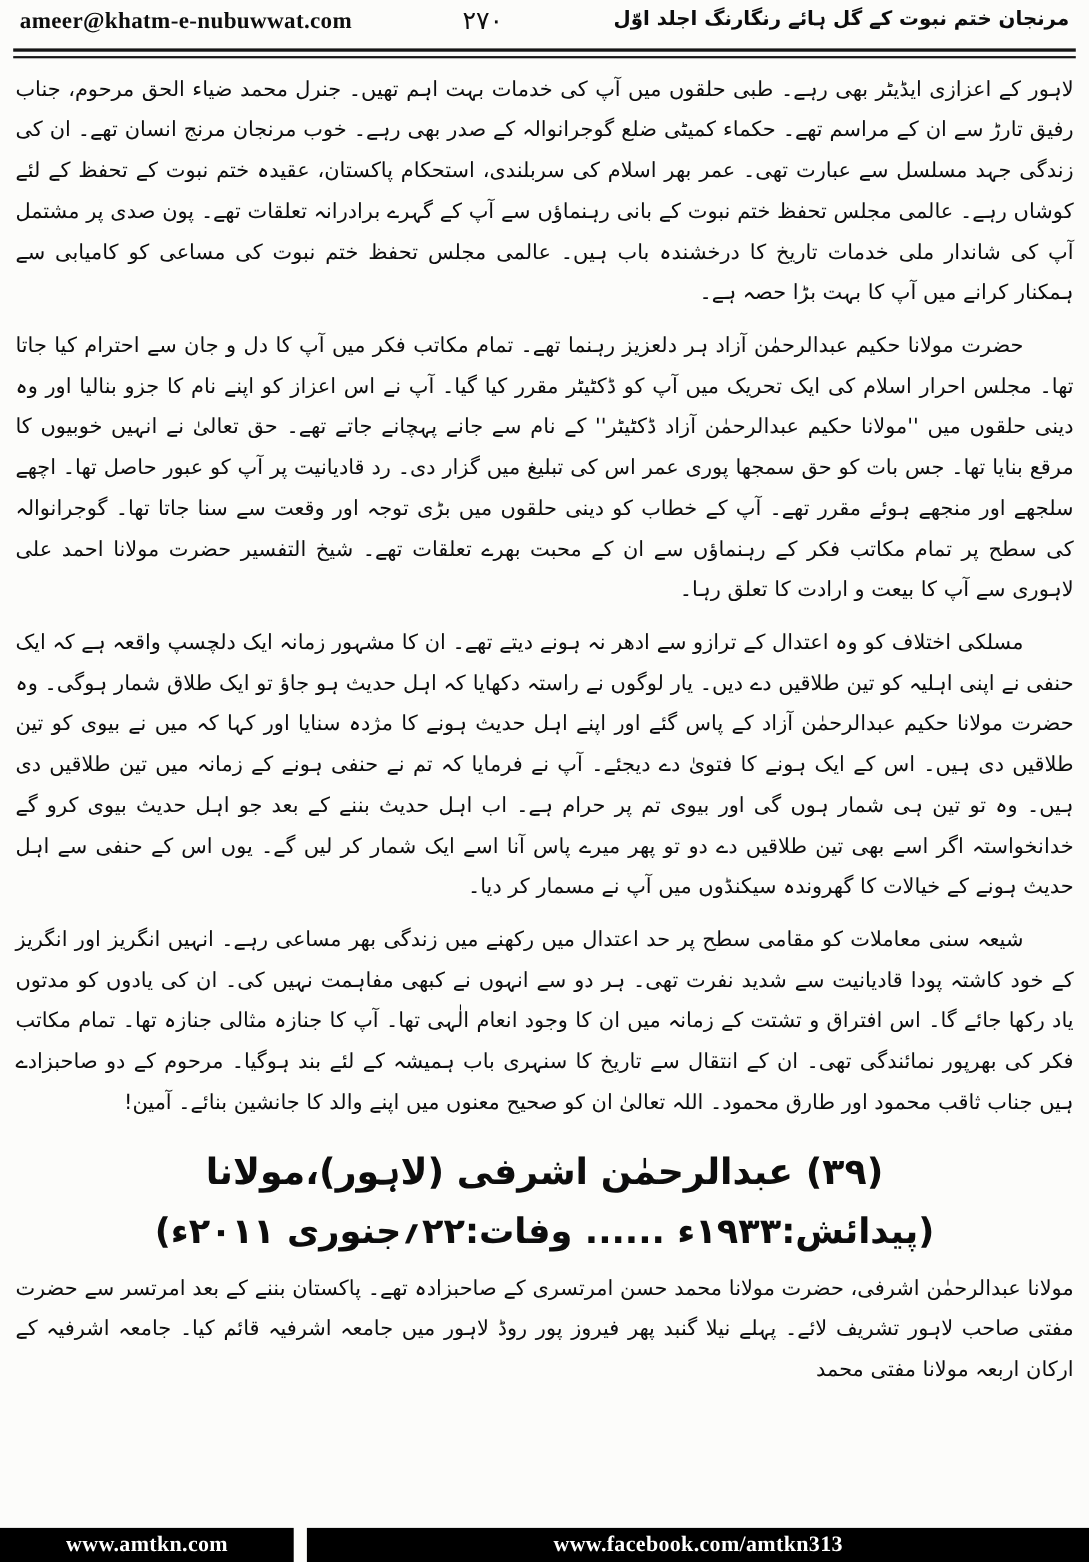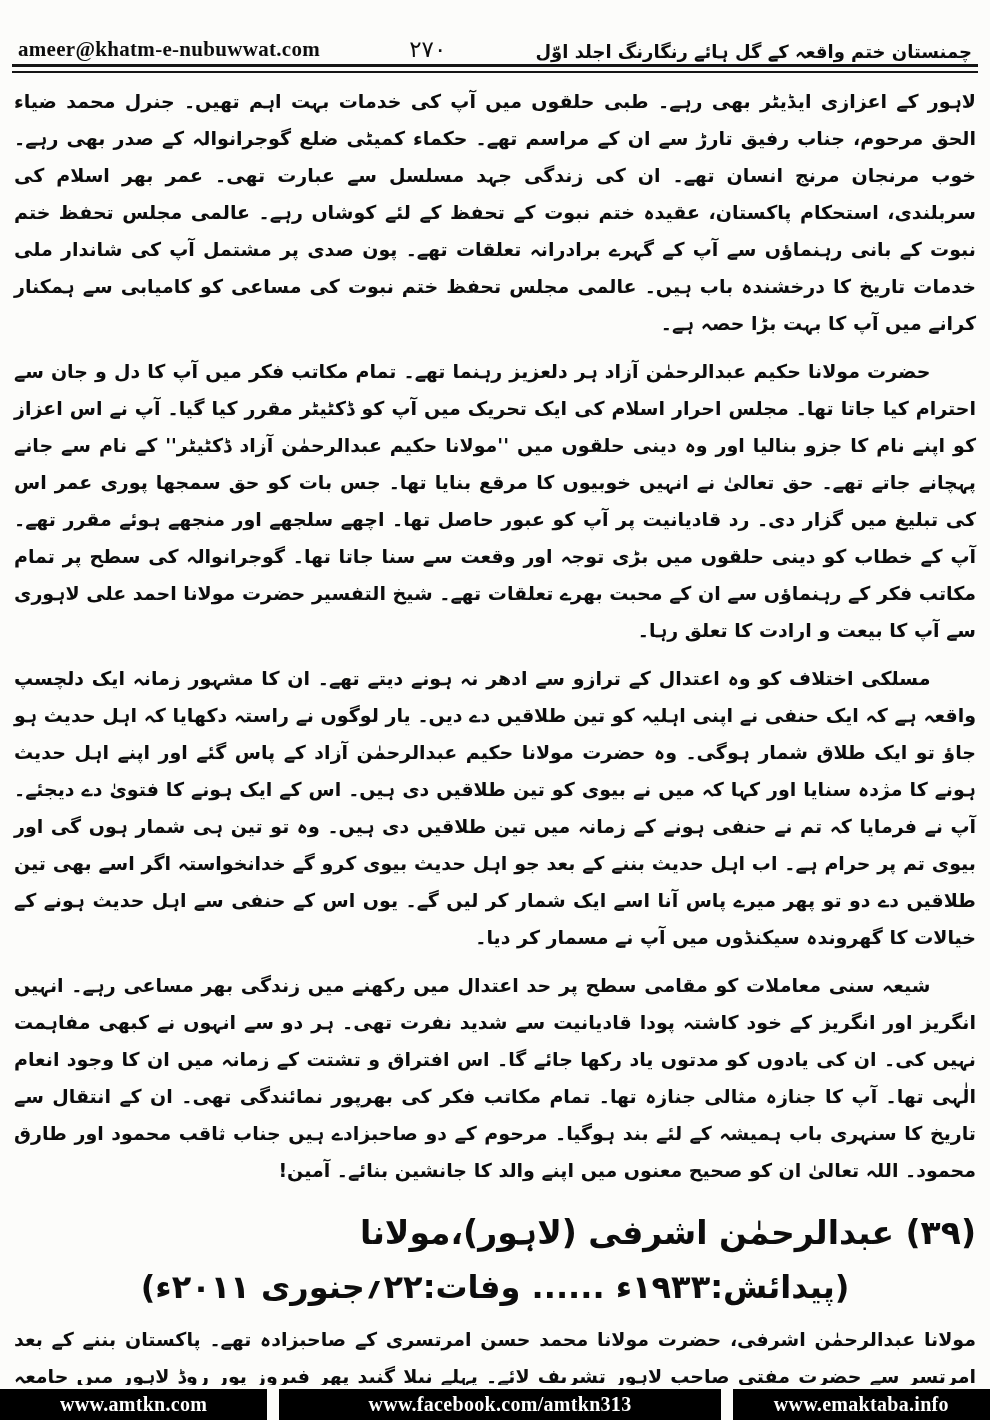--- a/index.html
+++ b/index.html
@@ -9,24 +9,23 @@
     color: #0d0d0d;
     font-family: "DejaVu Sans", sans-serif;
     overflow: hidden;
   }
   .page {
     width: 990px; height: 1420px;
     display: flex; flex-direction: column;
     padding: 6px 12px 0 12px;
   }
   .header-row {
-    display: flex; align-items: flex-end; justify-content: space-between;
+    display: flex; align-items: flex-start; justify-content: space-between;
     height: 36px; padding: 0 6px;
     flex: 0 0 auto;
-    margin-top: 20px;
   }
   .email {
     font-family: "Liberation Serif", serif;
     font-weight: bold; font-size: 21px; letter-spacing: .3px;
     direction: ltr;
   }
   .pageno {
     font-size: 23px; font-weight: normal; direction: rtl;
   }
   .book-title {
@@ -44,24 +43,24 @@
     overflow: hidden;
     direction: rtl;
     font-size: 19px;
     line-height: 37px;
     padding: 2px 2px 0 2px;
   }
   p.para {
     text-align: justify;
     text-align-last: right;
     margin-bottom: 3px;
-    font-weight: bold;
   }
   p.indent { text-indent: 2.4em; margin-top: 11px; }
   h2.section-heading {
+    text-align: center;
     font-size: 33px;
     font-weight: bold;
     margin: 20px 0 12px 0;
     line-height: 48px;
   }
   .dates-line {
     text-align: center;
     font-size: 32px;
     font-weight: bold;
     margin: 2px 0 16px 0;
@@ -89,37 +88,36 @@
   .footer-seg.right  { flex: 0 0 26%; }
 </style>
 </head>
 <body>
 
 <div class="page">
 
   <div class="header-row">
     <span class="email">ameer@khatm-e-nubuwwat.com</span>
     <span class="pageno">۲۷۰</span>
-    <span class="book-title">چمنستان ختم واقعہ کے گل ہائے رنگارنگ اجلد اوّل</span>
+    <span class="book-title">مرنجان ختم نبوت کے گل ہائے رنگارنگ اجلد اوّل</span>
   </div>
 
   <div class="double-rule"></div>
 
   <main>
     <p class="para">لاہور کے اعزازی ایڈیٹر بھی رہے۔ طبی حلقوں میں آپ کی خدمات بہت اہم تھیں۔ جنرل محمد ضیاء الحق مرحوم، جناب رفیق تارڑ سے ان کے مراسم تھے۔ حکماء کمیٹی ضلع گوجرانوالہ کے صدر بھی رہے۔ خوب مرنجان مرنج انسان تھے۔ ان کی زندگی جہد مسلسل سے عبارت تھی۔ عمر بھر اسلام کی سربلندی، استحکام پاکستان، عقیدہ ختم نبوت کے تحفظ کے لئے کوشاں رہے۔ عالمی مجلس تحفظ ختم نبوت کے بانی رہنماؤں سے آپ کے گہرے برادرانہ تعلقات تھے۔ پون صدی پر مشتمل آپ کی شاندار ملی خدمات تاریخ کا درخشندہ باب ہیں۔ عالمی مجلس تحفظ ختم نبوت کی مساعی کو کامیابی سے ہمکنار کرانے میں آپ کا بہت بڑا حصہ ہے۔</p>
     <p class="para indent">حضرت مولانا حکیم عبدالرحمٰن آزاد ہر دلعزیز رہنما تھے۔ تمام مکاتب فکر میں آپ کا دل و جان سے احترام کیا جاتا تھا۔ مجلس احرار اسلام کی ایک تحریک میں آپ کو ڈکٹیٹر مقرر کیا گیا۔ آپ نے اس اعزاز کو اپنے نام کا جزو بنالیا اور وہ دینی حلقوں میں ''مولانا حکیم عبدالرحمٰن آزاد ڈکٹیٹر'' کے نام سے جانے پہچانے جاتے تھے۔ حق تعالیٰ نے انہیں خوبیوں کا مرقع بنایا تھا۔ جس بات کو حق سمجھا پوری عمر اس کی تبلیغ میں گزار دی۔ رد قادیانیت پر آپ کو عبور حاصل تھا۔ اچھے سلجھے اور منجھے ہوئے مقرر تھے۔ آپ کے خطاب کو دینی حلقوں میں بڑی توجہ اور وقعت سے سنا جاتا تھا۔ گوجرانوالہ کی سطح پر تمام مکاتب فکر کے رہنماؤں سے ان کے محبت بھرے تعلقات تھے۔ شیخ التفسیر حضرت مولانا احمد علی لاہوری سے آپ کا بیعت و ارادت کا تعلق رہا۔</p>
     <p class="para indent">مسلکی اختلاف کو وہ اعتدال کے ترازو سے ادھر نہ ہونے دیتے تھے۔ ان کا مشہور زمانہ ایک دلچسپ واقعہ ہے کہ ایک حنفی نے اپنی اہلیہ کو تین طلاقیں دے دیں۔ یار لوگوں نے راستہ دکھایا کہ اہل حدیث ہو جاؤ تو ایک طلاق شمار ہوگی۔ وہ حضرت مولانا حکیم عبدالرحمٰن آزاد کے پاس گئے اور اپنے اہل حدیث ہونے کا مژدہ سنایا اور کہا کہ میں نے بیوی کو تین طلاقیں دی ہیں۔ اس کے ایک ہونے کا فتویٰ دے دیجئے۔ آپ نے فرمایا کہ تم نے حنفی ہونے کے زمانہ میں تین طلاقیں دی ہیں۔ وہ تو تین ہی شمار ہوں گی اور بیوی تم پر حرام ہے۔ اب اہل حدیث بننے کے بعد جو اہل حدیث بیوی کرو گے خدانخواستہ اگر اسے بھی تین طلاقیں دے دو تو پھر میرے پاس آنا اسے ایک شمار کر لیں گے۔ یوں اس کے حنفی سے اہل حدیث ہونے کے خیالات کا گھروندہ سیکنڈوں میں آپ نے مسمار کر دیا۔</p>
     <p class="para indent">شیعہ سنی معاملات کو مقامی سطح پر حد اعتدال میں رکھنے میں زندگی بھر مساعی رہے۔ انہیں انگریز اور انگریز کے خود کاشتہ پودا قادیانیت سے شدید نفرت تھی۔ ہر دو سے انہوں نے کبھی مفاہمت نہیں کی۔ ان کی یادوں کو مدتوں یاد رکھا جائے گا۔ اس افتراق و تشتت کے زمانہ میں ان کا وجود انعام الٰہی تھا۔ آپ کا جنازہ مثالی جنازہ تھا۔ تمام مکاتب فکر کی بھرپور نمائندگی تھی۔ ان کے انتقال سے تاریخ کا سنہری باب ہمیشہ کے لئے بند ہوگیا۔ مرحوم کے دو صاحبزادے ہیں جناب ثاقب محمود اور طارق محمود۔ اللہ تعالیٰ ان کو صحیح معنوں میں اپنے والد کا جانشین بنائے۔ آمین!</p>
 
     <h2 class="section-heading">(۳۹) عبدالرحمٰن اشرفی (لاہور)،مولانا</h2>
 
     <div class="dates-line">(پیدائش:۱۹۳۳ء ...... وفات:۲۲؍جنوری ۲۰۱۱ء)</div>
 
     <p class="para">مولانا عبدالرحمٰن اشرفی، حضرت مولانا محمد حسن امرتسری کے صاحبزادہ تھے۔ پاکستان بننے کے بعد امرتسر سے حضرت مفتی صاحب لاہور تشریف لائے۔ پہلے نیلا گنبد پھر فیروز پور روڈ لاہور میں جامعہ اشرفیہ قائم کیا۔ جامعہ اشرفیہ کے ارکان اربعہ مولانا مفتی محمد</p>
   </main>
 
   <footer>
     <div class="footer-seg left">www.amtkn.com</div>
     <div class="footer-seg center">www.facebook.com/amtkn313</div>
-    <div class="footer-seg right">www.emaktaba.info</div>
   </footer>
 
 </div>
 
 </body></html>

